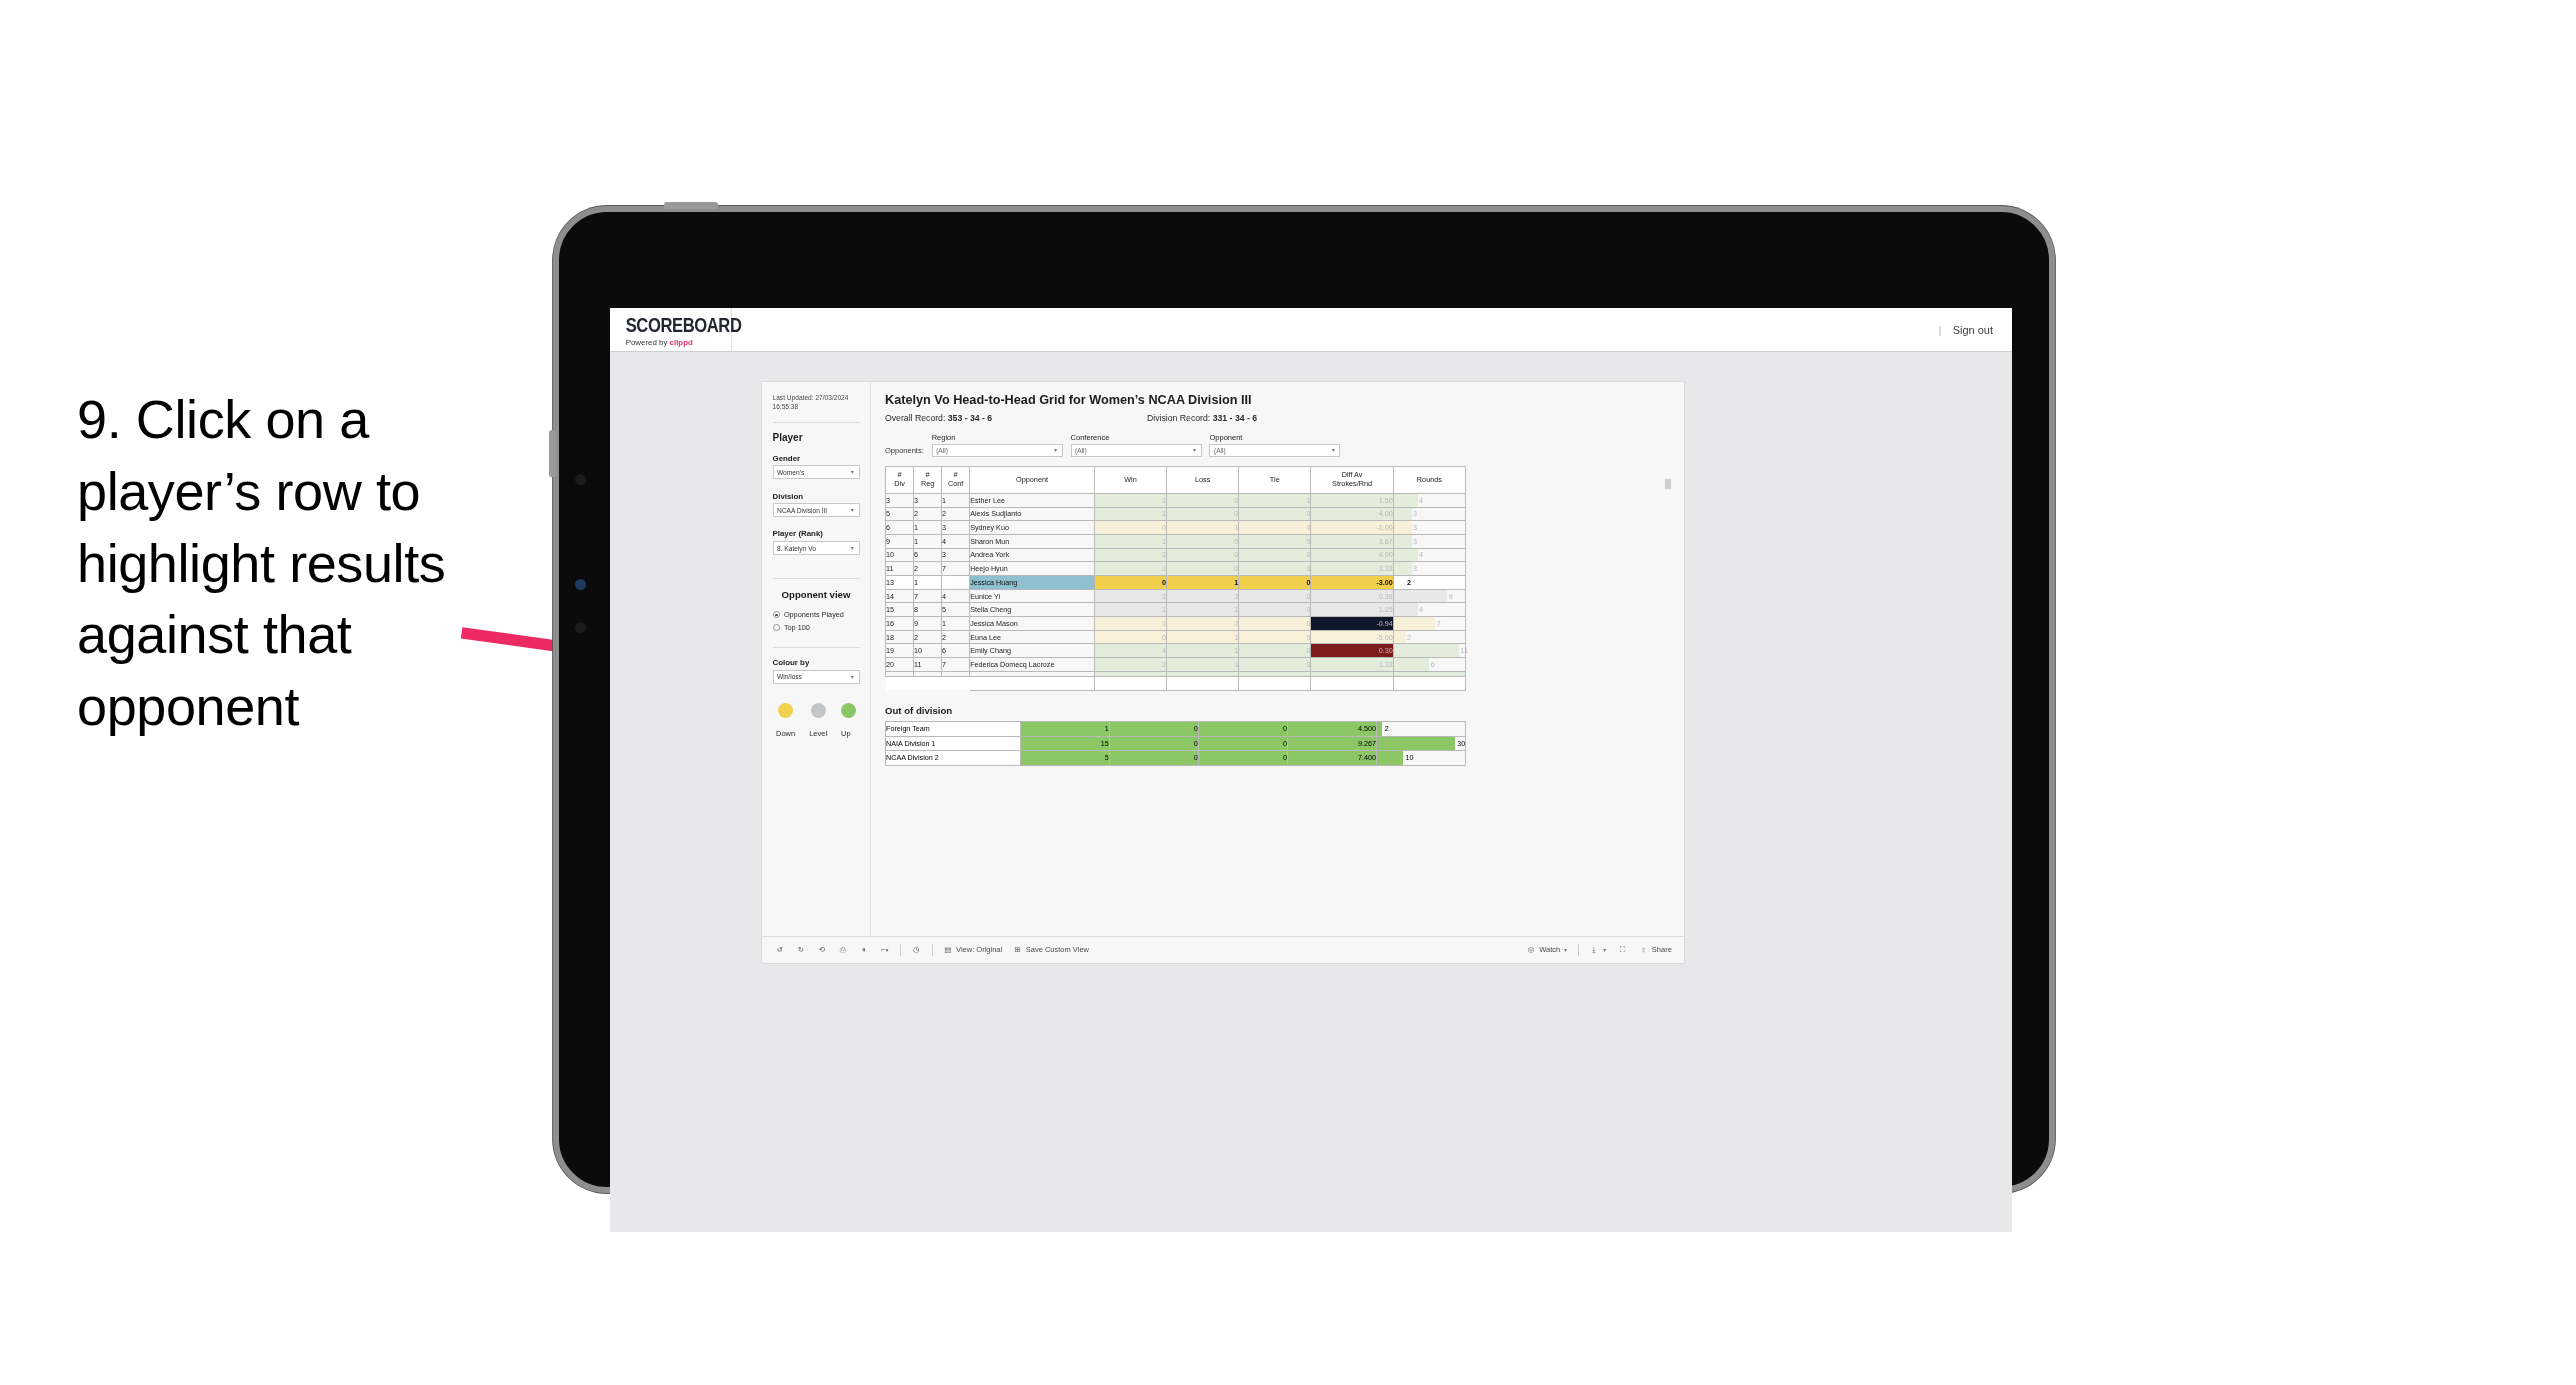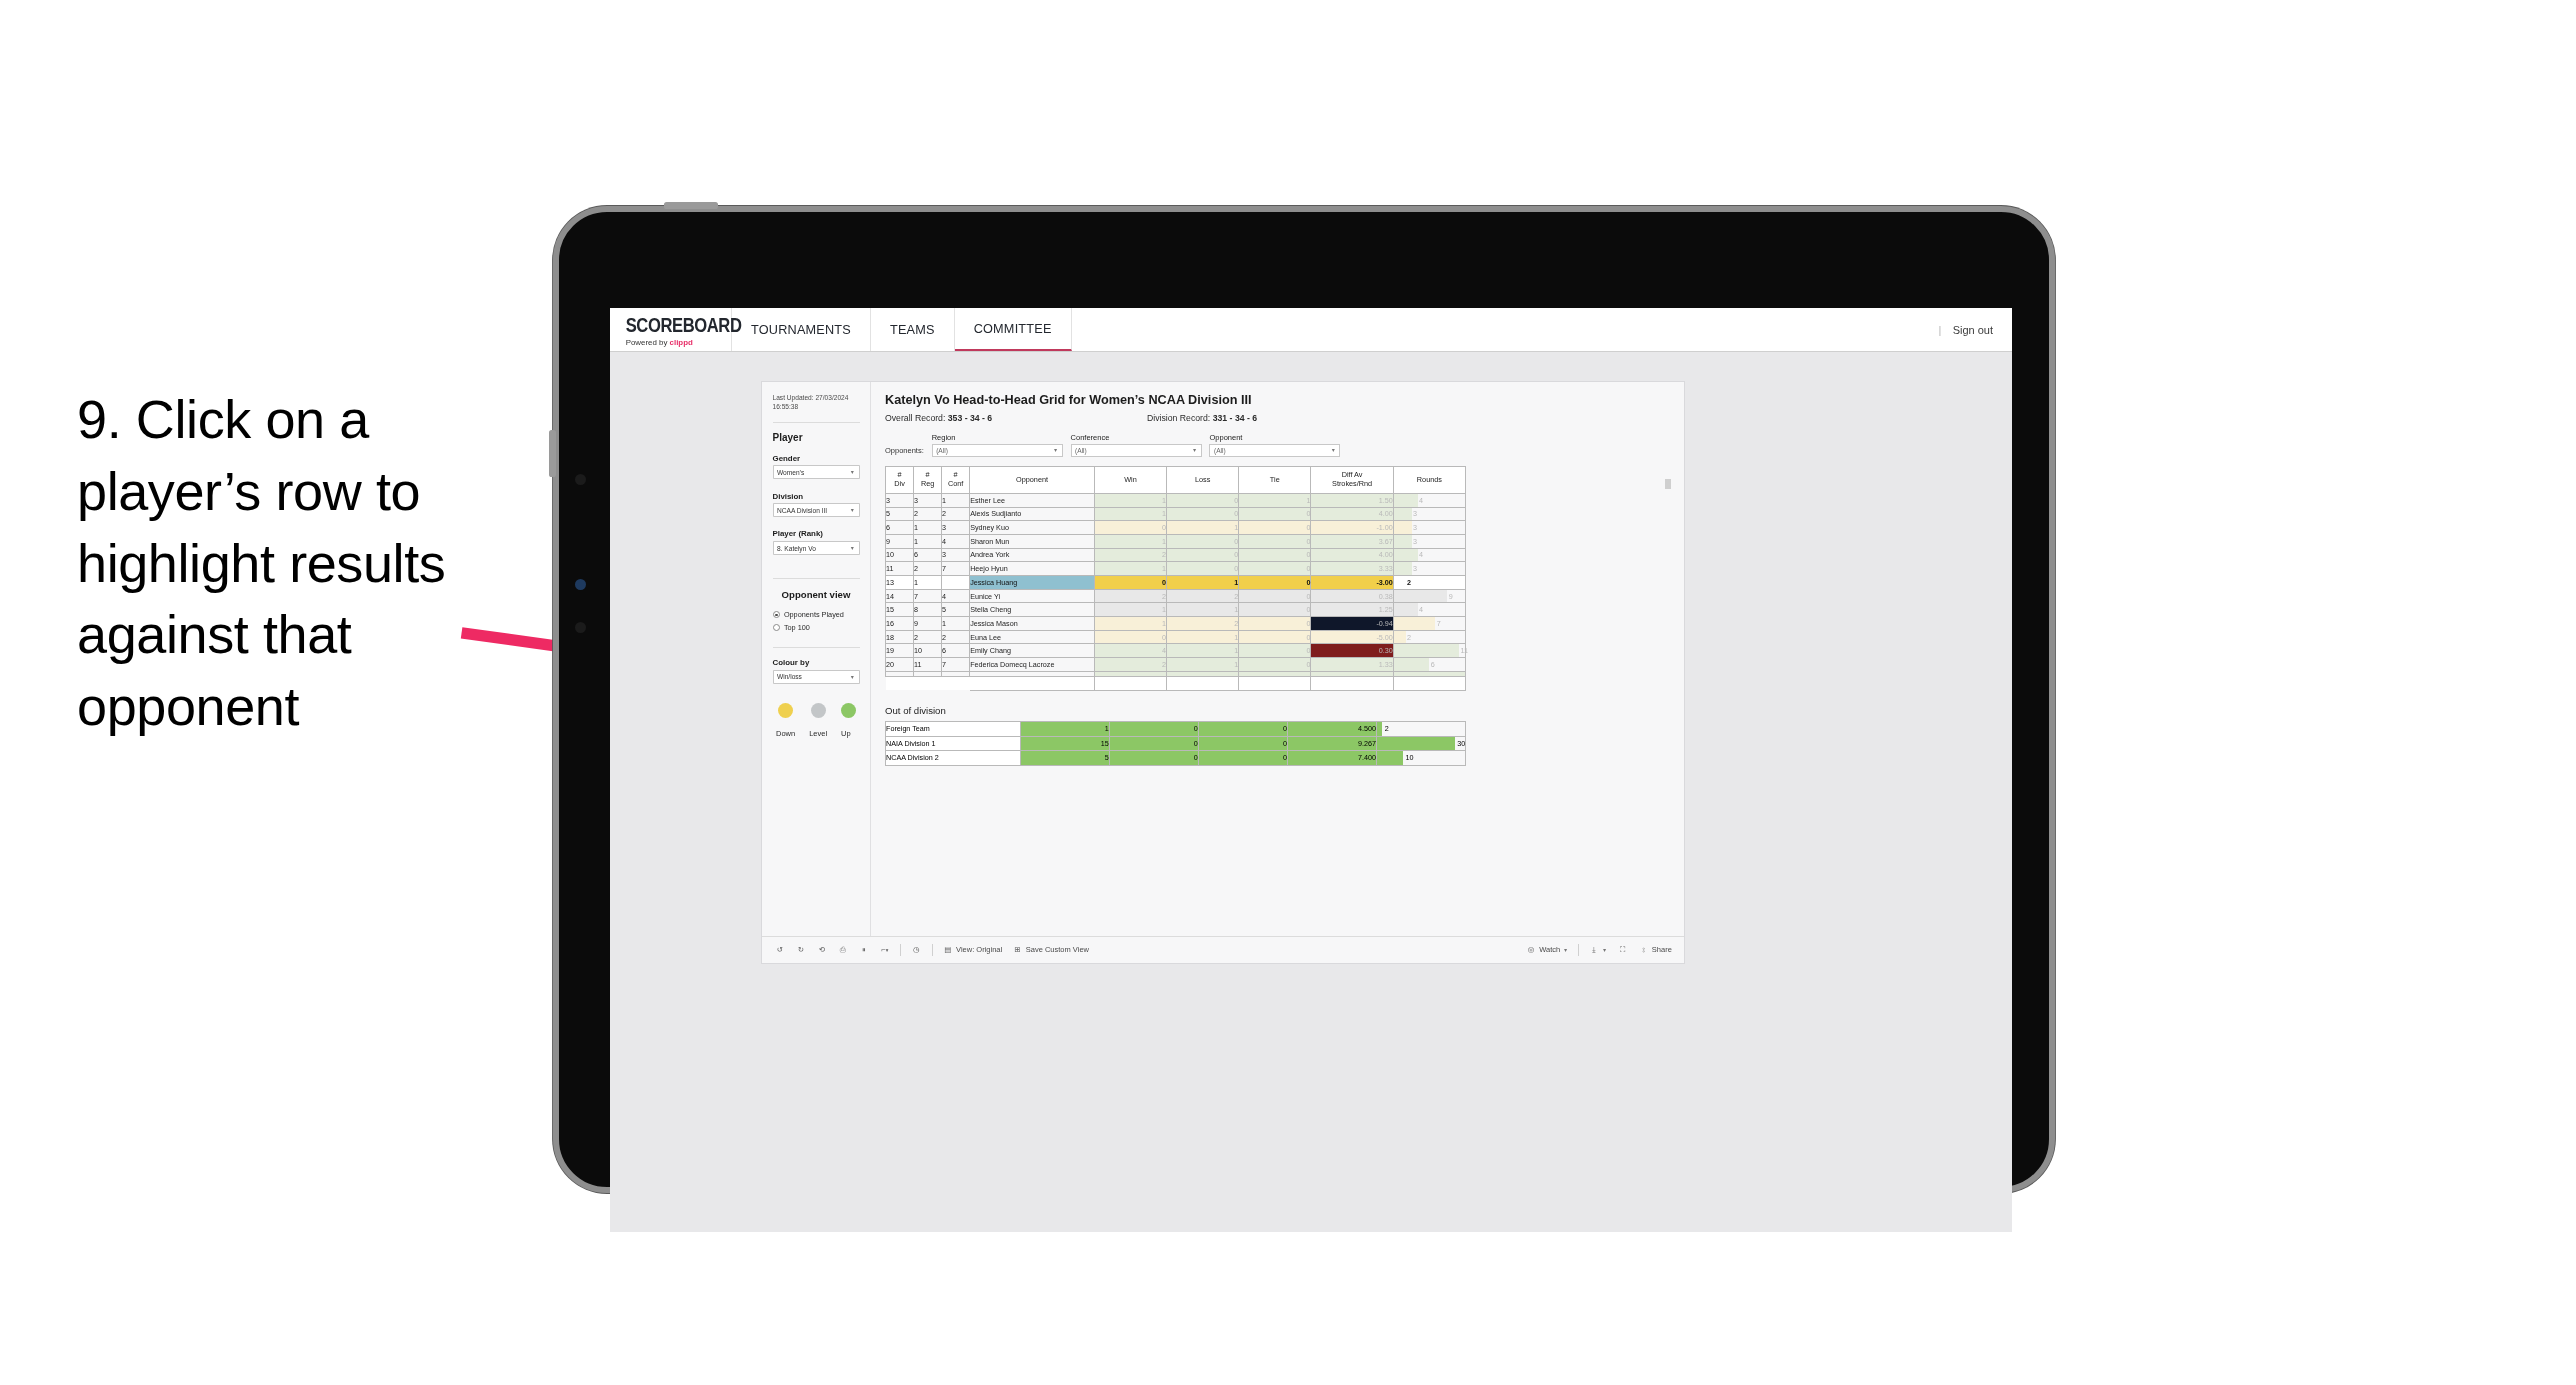--- a/index.html
+++ b/index.html
@@ -119,21 +119,21 @@
   .rv{position:absolute;top:0;bottom:0;display:flex;align-items:center;font-size:7.2px;}
   tr.hl td{background:#f1cf4a !important;font-weight:bold;color:#111;}
   tr.hl td.opp{background:#8fc0d0 !important;font-weight:normal;}
   tr.hl td.n{background:#fff !important;font-weight:normal;}
   tr.hl td.rounds{background:#fff !important;}
   tr.faded td.v, tr.faded td.rounds .rv{color:#b9b9b9;}
   tr.clip td{height:4.4px;overflow:hidden;}
   .spacer td{border-top:0.9px solid #8a8a8a;height:38px;background:#fff;}
   .scroll-thumb{position:absolute;right:-7px;top:0;width:6.1px;height:10.5px;background:#cfcfcf;}
   
-  .ood-title{font-size:9.6px;font-weight:normal;color:#1c1c1c;margin:14px 0 5.2px 0;}
+  .ood-title{font-size:9.6px;font-weight:bold;color:#1c1c1c;margin:14px 0 5.2px 0;}
   table.ood{border-collapse:collapse;width:581px;table-layout:fixed;font-size:7.2px;}
   table.ood td{border:0.9px solid #b9b9b9;height:13.5px;padding:0;}
   td.oname{padding-right:4.4px;background:#fff;}
   td.ov{text-align:right;padding-right:4.4px;background:#8cc765;}
   
   .toolbar{
     position:absolute;left:0;right:0;bottom:0;height:26px;background:#f7f7f8;
     border-top:0.9px solid #dcdcdc;display:flex;align-items:center;
     padding:0 12.2px;gap:9.6px;font-size:7.5px;color:#4a4a4a;
   }
@@ -161,25 +161,20 @@
   <div class="side-dot" style="left:15.7px;top:262px;"></div>
   <div class="side-dot" style="left:15.7px;top:367px;background:#1e3a5f;"></div>
   <div class="side-dot" style="left:15.7px;top:410px;"></div>
 
   <div id="screen">
 
     <div class="app-header">
       <div class="brand">
         <div class="brand-title">SCOREBOARD</div>
         <div class="brand-sub"><span>Powered by </span><b>clippd</b></div>
-      </div>
-      <div class="nav-main">
-        <a href="#">TOURNAMENTS</a>
-        <a href="#">TEAMS</a>
-        <a href="#" class="active">COMMITTEE</a>
       </div>
       <div class="header-right">
         <span class="sep">|</span>
         <span>Sign out</span>
       </div>
     </div>
 
 
     <div class="workspace">
       <div class="viz">

